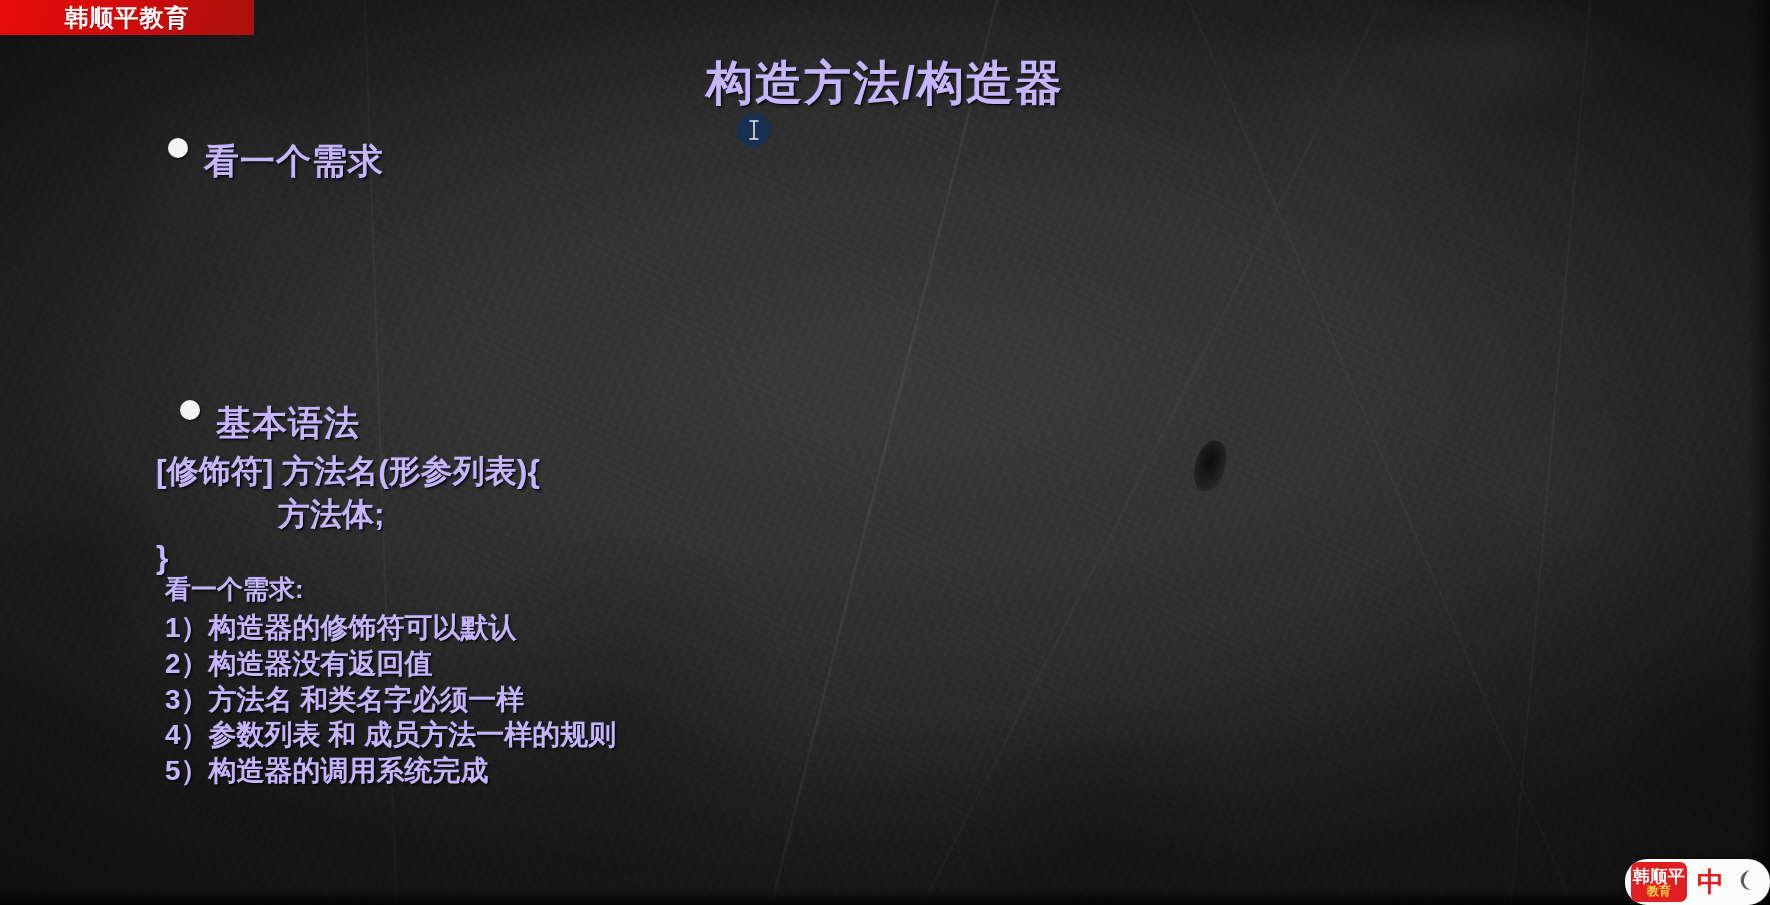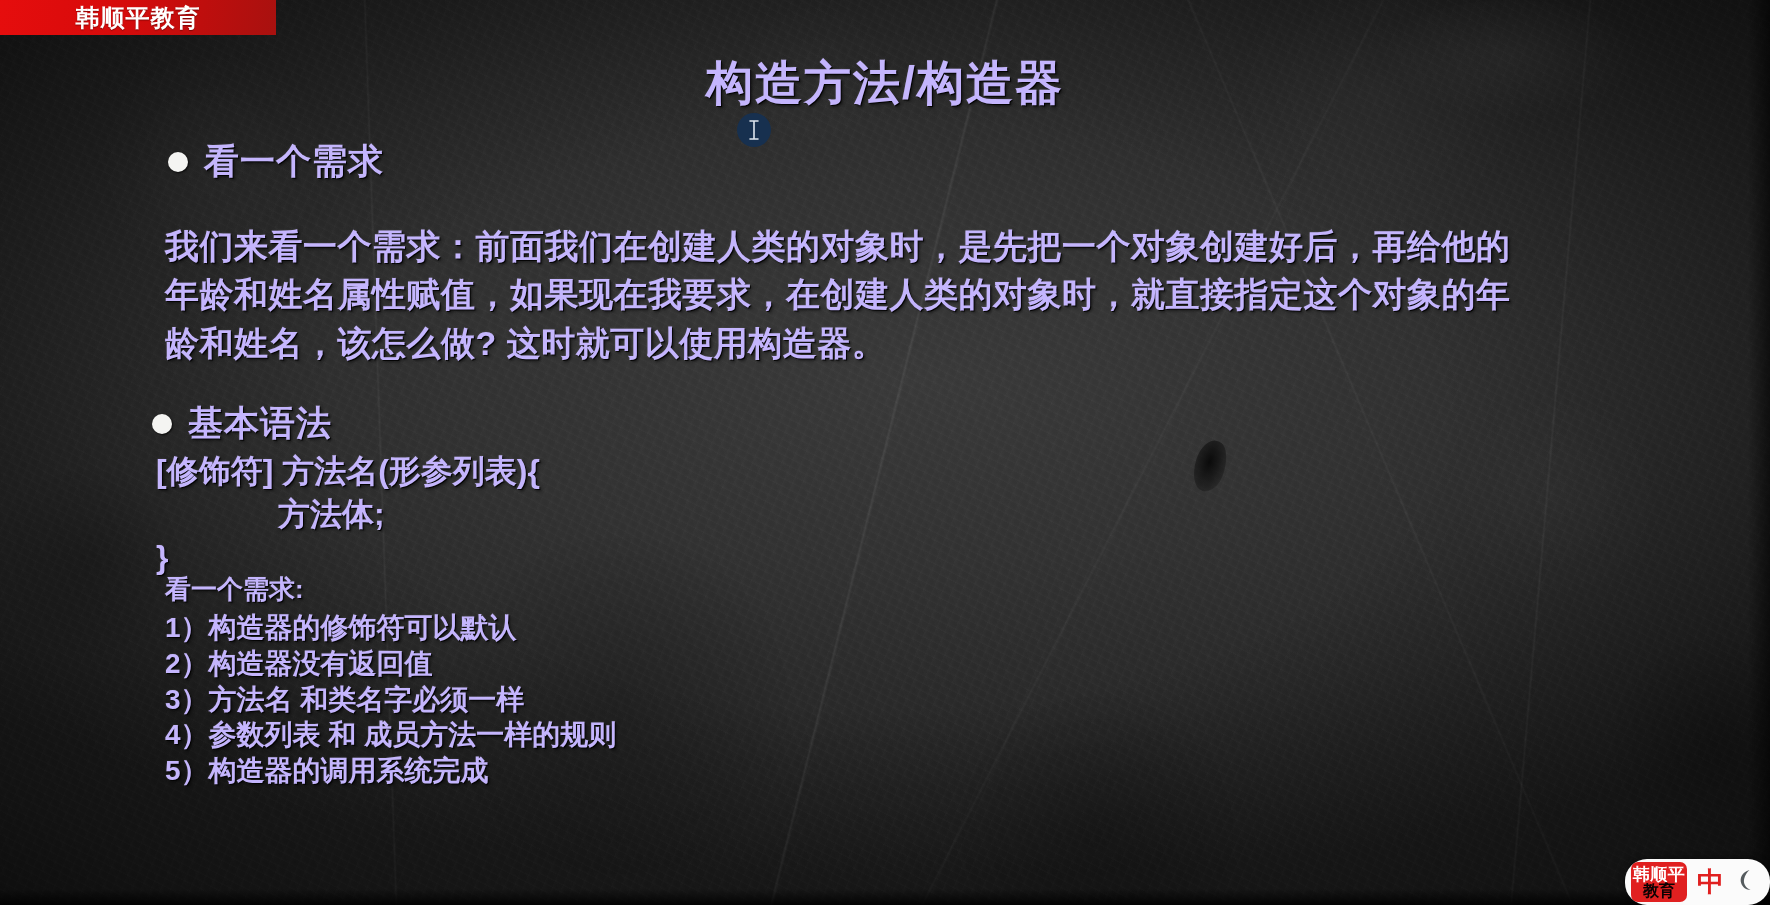--- a/index.html
+++ b/index.html
@@ -89,21 +89,21 @@
   .edge-dark-right {
     position: absolute;
     top: 0; bottom: 0; right: 0; width: 22px;
     background: linear-gradient(to right, rgba(0,0,0,0), rgba(0,0,0,.55));
   }
 
   
   .brand-banner {
     position: absolute;
     left: 0; top: 0;
-    width: 276px; height: 35px;
+    width: 254px; height: 35px;
     background: linear-gradient(100deg, #e60d0d 0%, #d50b0b 45%, #a8110f 100%);
     display: flex;
     align-items: center;
     justify-content: center;
     z-index: 6;
   }
   .brand-banner .brand-text {
     color: #ffffff;
     font-size: 24px;
     font-weight: bold;
@@ -134,35 +134,34 @@
     top: 52px;
     text-align: center;
     font-size: 47px;
     font-weight: bold;
     letter-spacing: 2px;
   }
 
   .bullet-head {
     position: absolute;
     display: flex;
-    align-items: center;
     gap: 16px;
     font-size: 35px;
     font-weight: bold;
     letter-spacing: 1px;
   }
   .bullet-head .dot {
     width: 20px; height: 20px;
     border-radius: 50%;
     background: #f4f4f2;
     box-shadow: 1px 1px 2px rgba(0,0,0,.75);
     flex: 0 0 auto;
   }
   #head-requirement { left: 168px; top: 138px; }
-  #head-syntax      { left: 152px; top: 400px; }
+  #head-syntax      { left: 180px; top: 400px; }
 
   .paragraph {
     position: absolute;
     left: 165px;
     top: 222px;
     width: 1352px;
     font-size: 34px;
     font-weight: bold;
     line-height: 1.42;
     letter-spacing: 0.5px;
@@ -231,21 +230,21 @@
     background: #e02020;
     border-radius: 7px;
     display: flex;
     flex-direction: column;
     align-items: center;
     justify-content: center;
     line-height: 1;
     flex: 0 0 auto;
   }
   .ime-badge .l1 { color: #fff; font-size: 17px; font-weight: bold; letter-spacing: .5px; }
-  .ime-badge .l2 { color: #000000; font-size: 16px; font-weight: bold; margin-top: 0; opacity: .95; }
+  .ime-badge .l2 { color: #fde047; font-size: 12px; font-weight: bold; margin-top: 0; opacity: .95; }
   .ime-mode {
     color: #e02020;
     font-size: 27px;
     font-weight: bold;
     line-height: 1;
   }
   .ime-moon { flex: 0 0 auto; }
 </style>
 </head>
 <body>
@@ -265,21 +264,20 @@
 
   <div class="content">
 
     <div class="slide-title chalk">构造方法/构造器</div>
 
     <div class="bullet-head chalk" id="head-requirement">
       <span class="dot"></span>
       <span>看一个需求</span>
     </div>
 
-    <div class="paragraph chalk">我们来看一个需求：前面我们在创建人类的对象时，是先把一个对象创建好后，再给他的年龄和姓名属性赋值，如果现在我要求，在创建人类的对象时，就直接指定这个对象的年龄和姓名，该怎么做? 这时就可以使用构造器。</div>
 
     <div class="bullet-head chalk" id="head-syntax">
       <span class="dot"></span>
       <span>基本语法</span>
     </div>
 
     <div class="syntax-block chalk">
       <div class="syntax-line">[修饰符] 方法名(形参列表){</div>
       <div class="syntax-line indent">方法体;</div>
       <div class="syntax-line">}</div>

